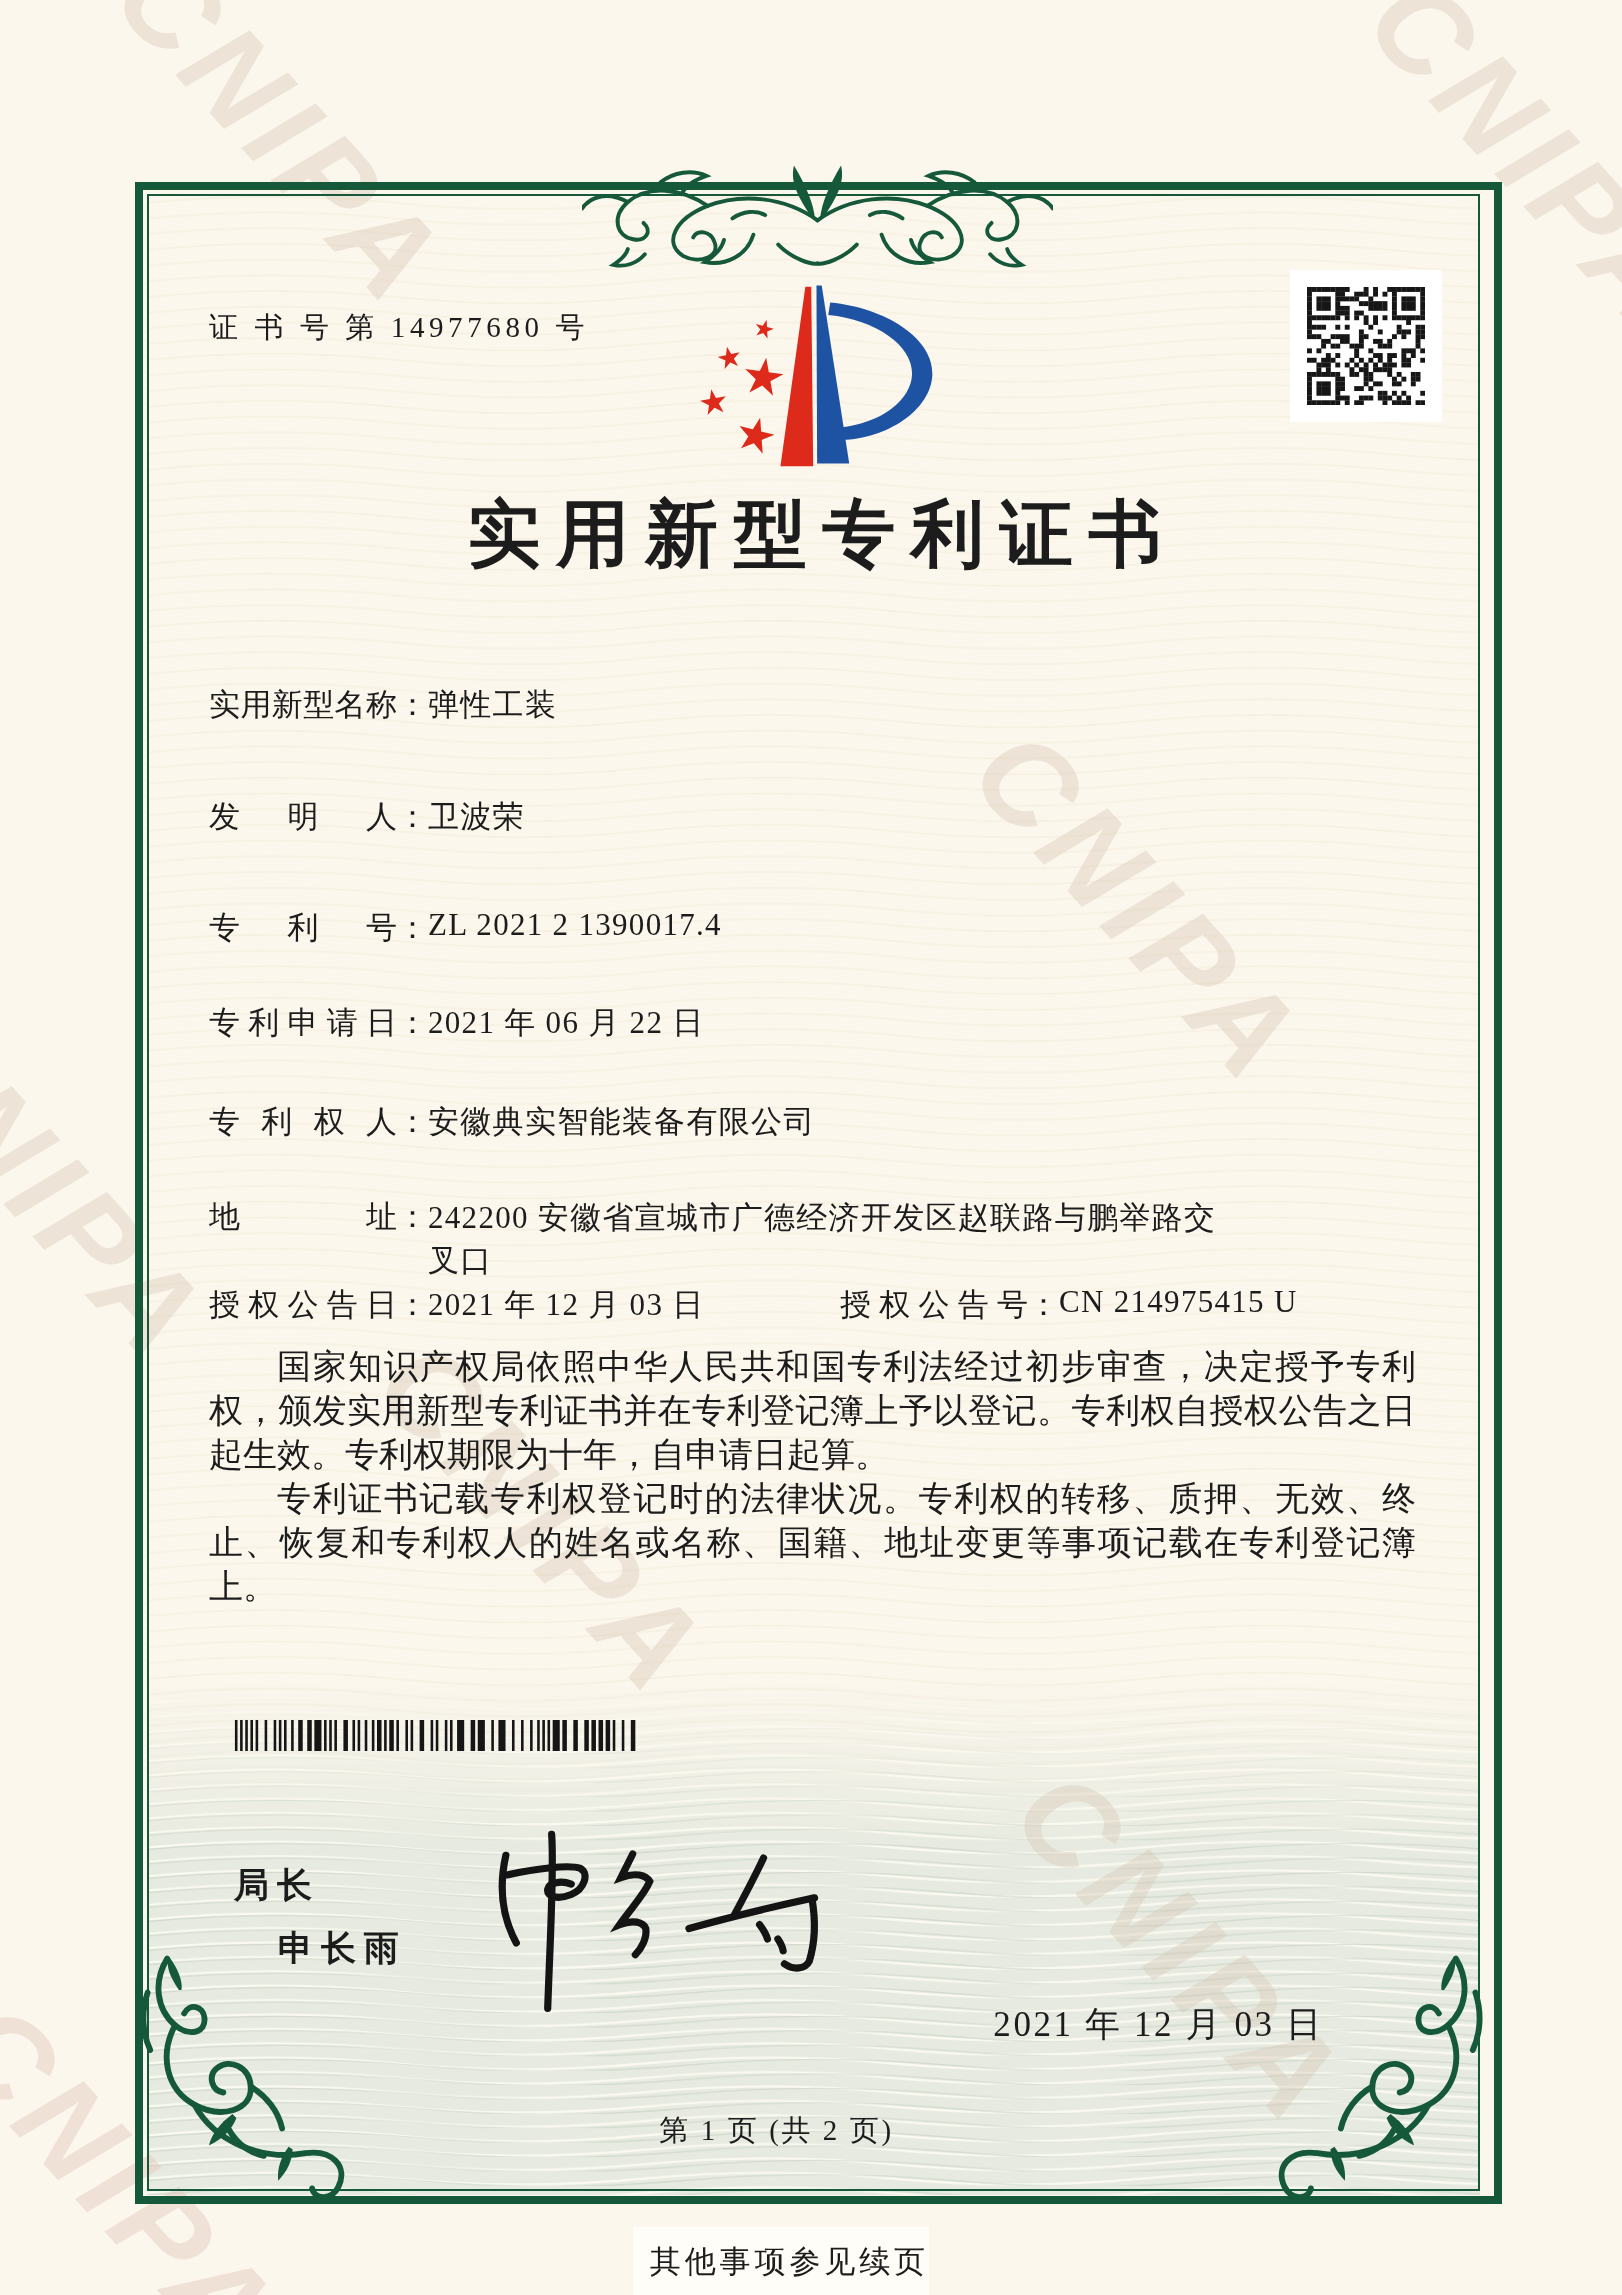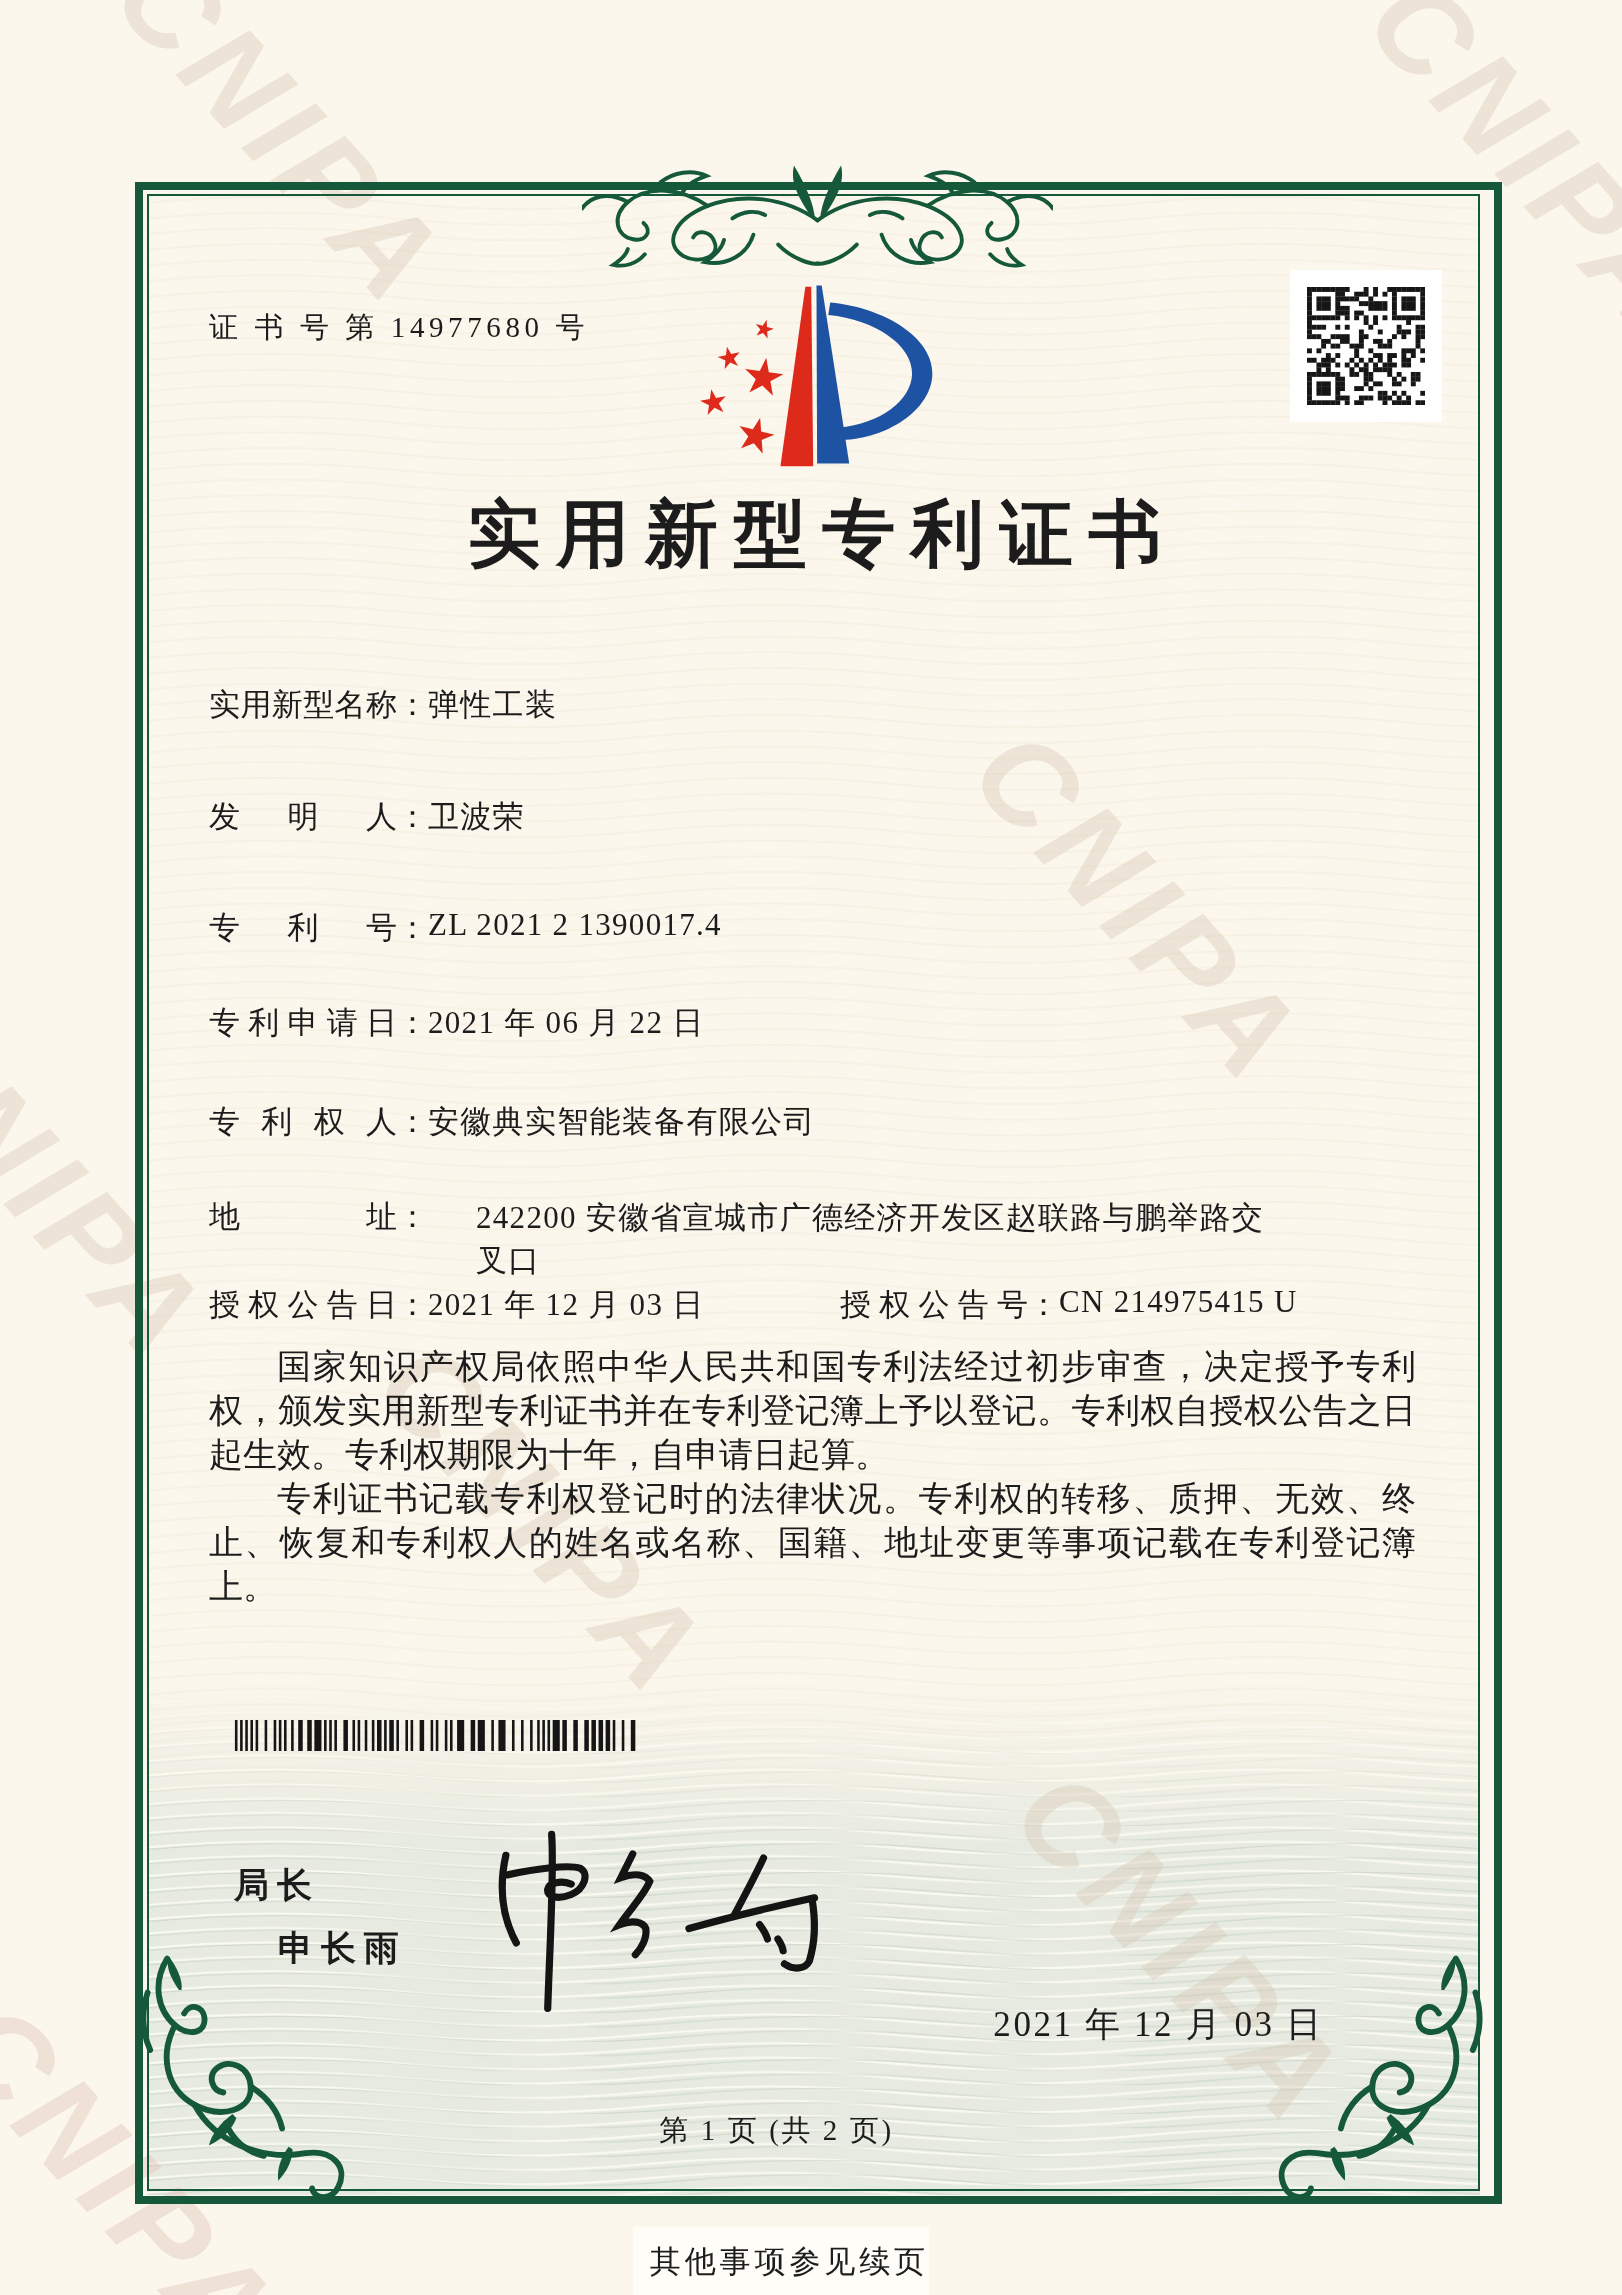--- a/index.html
+++ b/index.html
@@ -39,21 +39,21 @@
     font-size:73px;font-weight:bold;letter-spacing:15.7px;text-indent:15.7px;white-space:nowrap;
   }
   .qr-panel{left:1290px;top:270px;width:152px;height:152px;background:#fff;}
   .qr-panel svg{position:absolute;left:17px;top:17px;}
 
   
   .frow{position:absolute;left:209px;font-size:31px;white-space:nowrap;}
   .flabel{display:inline-block;width:188px;text-align:justify;text-align-last:justify;vertical-align:top;}
   .fcolon{vertical-align:top;}
   .fvalue{vertical-align:top;letter-spacing:1.3px;}
-  .addrval{display:inline-block;width:962px;white-space:normal;line-height:43px;margin-left:48px;}
+  .addrval{display:inline-block;width:962px;white-space:normal;line-height:43px;}
   .addrval span{white-space:nowrap;}
   .grant2{position:absolute;left:631px;top:0;}
 
   
   .bodytext{left:209px;top:1345px;width:1207px;font-size:34px;line-height:44px;text-align:justify;}
   .bodytext p{margin:0;text-indent:2em;}
 
   
   .official-title{left:234px;top:1862px;font-size:35px;font-weight:bold;letter-spacing:7.9px;}
   .official-name{left:234px;top:1925px;font-size:35px;font-weight:bold;letter-spacing:7.9px;margin-left:44px;}

